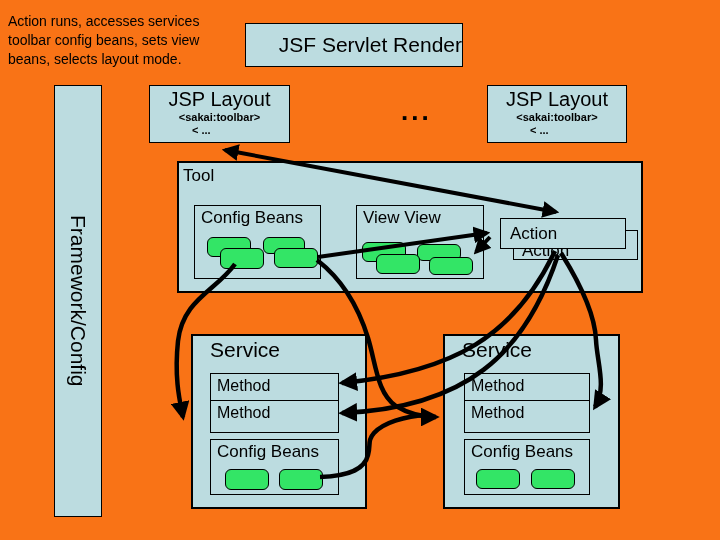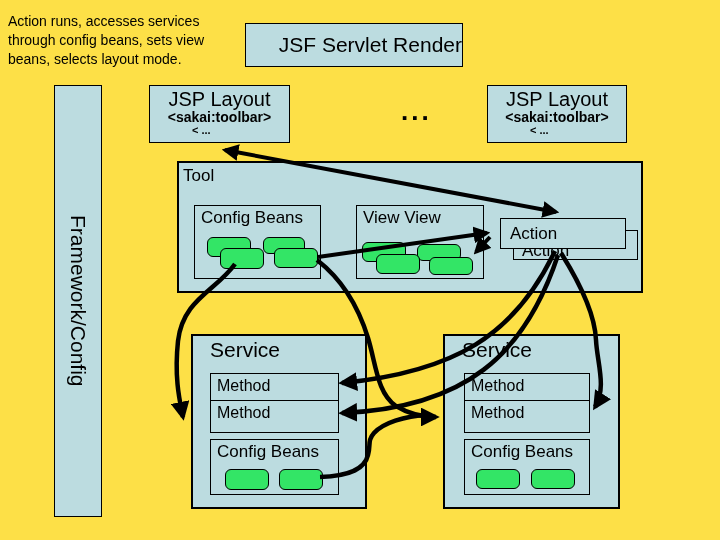--- a/index.html
+++ b/index.html
@@ -2,34 +2,34 @@
 <html style="--box-fill: #bcdce0; --bean-fill: #33e566; --line: #000000;"><head>
 <meta charset="utf-8">
 <style>
   :root{
     --box-fill:#bcdce0;
     --bean-fill:#33e566;
     --line:#000000;
   }
   html,body{margin:0;padding:0;background:#ffffff;}
   body{font-family:"Liberation Sans","DejaVu Sans",sans-serif;color:#000;}
-  #slide{position:relative;width:720px;height:540px;background:#fde047;overflow:hidden;}
+  #slide{position:relative;width:720px;height:540px;background:#f97316;overflow:hidden;}
 
   .box{position:absolute;background:var(--box-fill);border:2px solid var(--line);box-sizing:border-box;}
   .thin{border-width:1.5px;}
 
   .note{position:absolute;left:8px;top:12px;width:240px;font-size:14px;line-height:19px;}
 
   .jsf{left:245px;top:23px;width:218px;height:44px;display:flex;align-items:center;justify-content:flex-end;font-size:21px;}
 
   .jsp{width:141px;height:58px;border-width:1.5px;text-align:center;}
   .jsp-l{left:149px;top:85px;}
   .jsp-r{left:487px;top:85px;width:140px;}
   .jsp-title{font-size:20px;line-height:24px;margin-top:1px;}
-  .jsp-tag{font-size:14px;font-weight:bold;line-height:13px;}
+  .jsp-tag{font-size:11px;font-weight:bold;line-height:13px;}
   .jsp-tag2{font-size:11px;font-weight:bold;line-height:13px;text-align:left;padding-left:42px;}
 
   .dots{position:absolute;left:401px;top:96px;width:52px;font-size:26px;font-weight:bold;letter-spacing:3px;}
 
   .fw-bar{left:54px;top:85px;width:48px;height:432px;border-width:1.5px;
           display:flex;align-items:center;justify-content:center;
           writing-mode:vertical-rl;text-orientation:mixed;font-size:21px;}
 
   .tool{left:177px;top:161px;width:466px;height:132px;}
   .tool-title{position:absolute;left:4px;top:3px;font-size:17px;}
@@ -64,21 +64,21 @@
   #arrows{position:absolute;left:0;top:0;width:720px;height:540px;z-index:5;pointer-events:none;}
   #arrows path{fill:none;stroke:var(--line);}
 </style>
 </head>
 <body>
 
 <div id="slide">
 
   <div class="note">
     <div>Action runs, accesses services</div>
-    <div>through config beans, sets view</div>
+    <div>toolbar config beans, sets view</div>
     <div>beans, selects layout mode.</div>
   </div>
 
   <div class="box thin jsf">
     <span>JSF Servlet Render</span>
   </div>
 
   <div class="box jsp jsp-l">
     <div class="jsp-title">JSP Layout</div>
     <div class="jsp-tag">&lt;sakai:toolbar&gt;</div>

